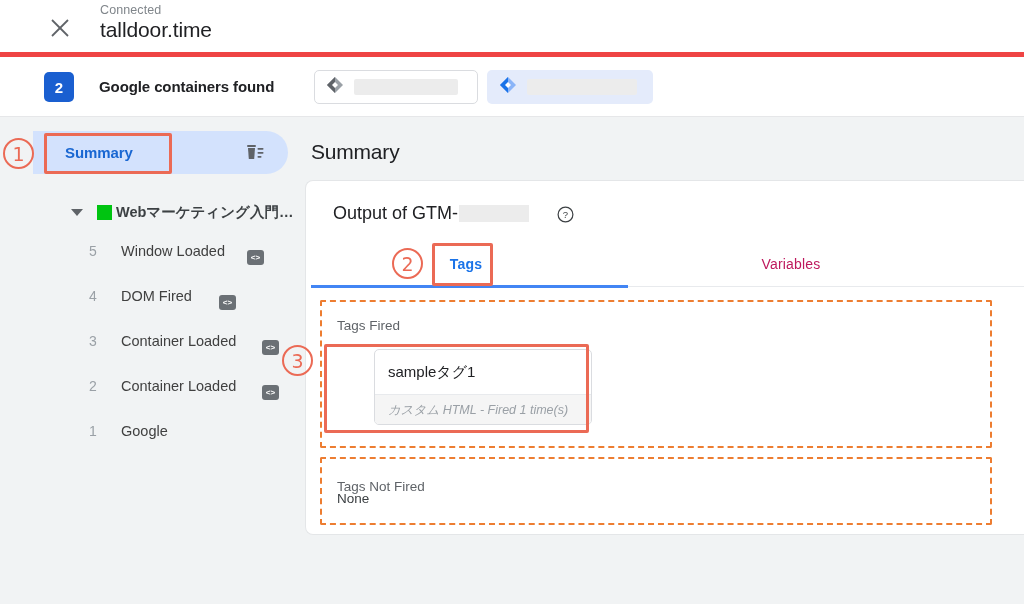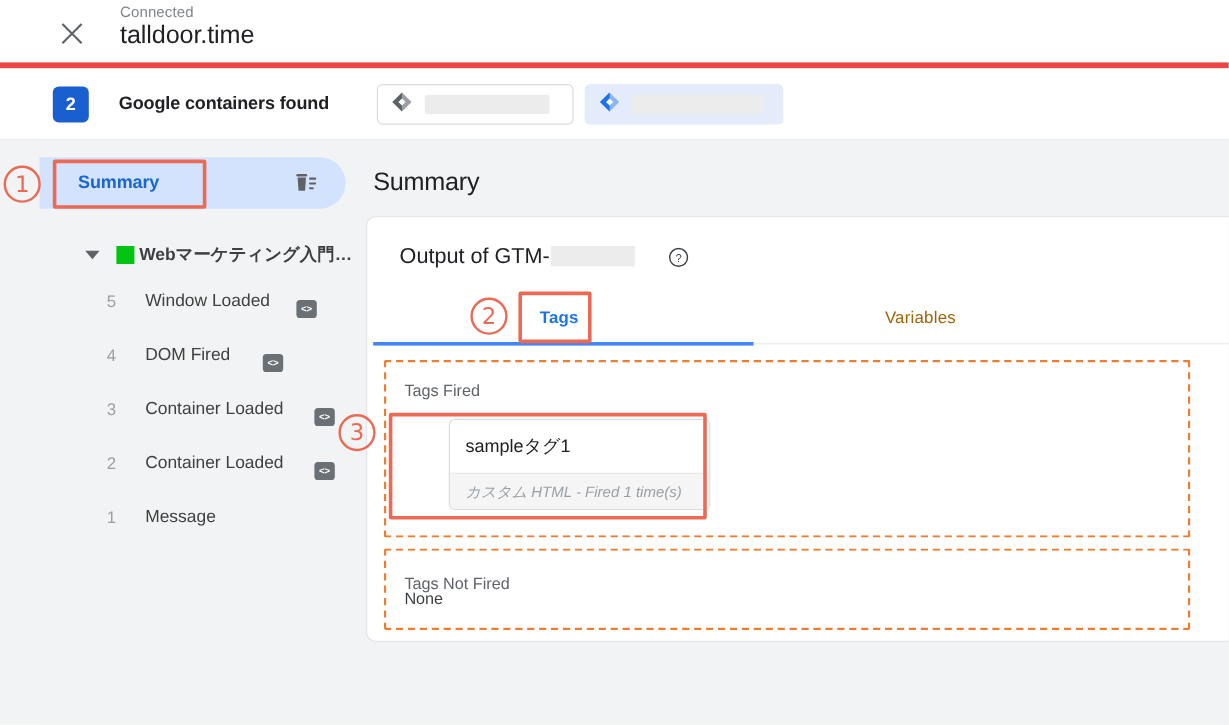--- a/index.html
+++ b/index.html
@@ -123,21 +123,21 @@
     position: absolute; left: 557px; top: 206px; width: 17px; height: 17px; cursor: pointer;
   }
 
   
   .tabs { position: absolute; left: 311px; top: 245px; width: 713px; height: 40px; }
   .tab {
     position: absolute; top: 0; height: 38px; display: flex; align-items: center;
     justify-content: center; font-size: 14px; cursor: pointer; letter-spacing: .2px;
   }
   .tab.active { left: 122px; width: 66px; color: #1a73e8; font-weight: 700; }
-  .tab.inactive { left: 406px; width: 100px; color: #a16207; }
+  .tab.inactive { left: 430px; width: 100px; color: #be185d; }
   .tab-underline {
     position: absolute; left: 311px; top: 285px; width: 317px; height: 3px; background: #4285f4;
   }
   .tab-divider {
     position: absolute; left: 628px; top: 286px; width: 396px; height: 1px; background: #e8eaed;
   }
 
   
   .dashed {
     position: absolute; border: 2px dashed #ed7d31; border-radius: 2px;
@@ -274,21 +274,21 @@
   </div>
   <div class="event-row" style="top:378px">
     <span class="event-num">2</span>
     <span class="event-label">Container Loaded</span>
     <span class="code-icon" style="left:229px; top:7px">
         <span>&lt;&gt;</span>
       </span>
   </div>
   <div class="event-row" style="top:423px">
     <span class="event-num">1</span>
-    <span class="event-label">Message</span>
+    <span class="event-label">Google</span>
   </div>
 
   <div class="main"></div>
   <div class="main-title">Summary</div>
 
   <div class="card"></div>
 
   <div class="output-title">
     <span>Output of GTM-</span>
     <span class="output-redact"></span>

